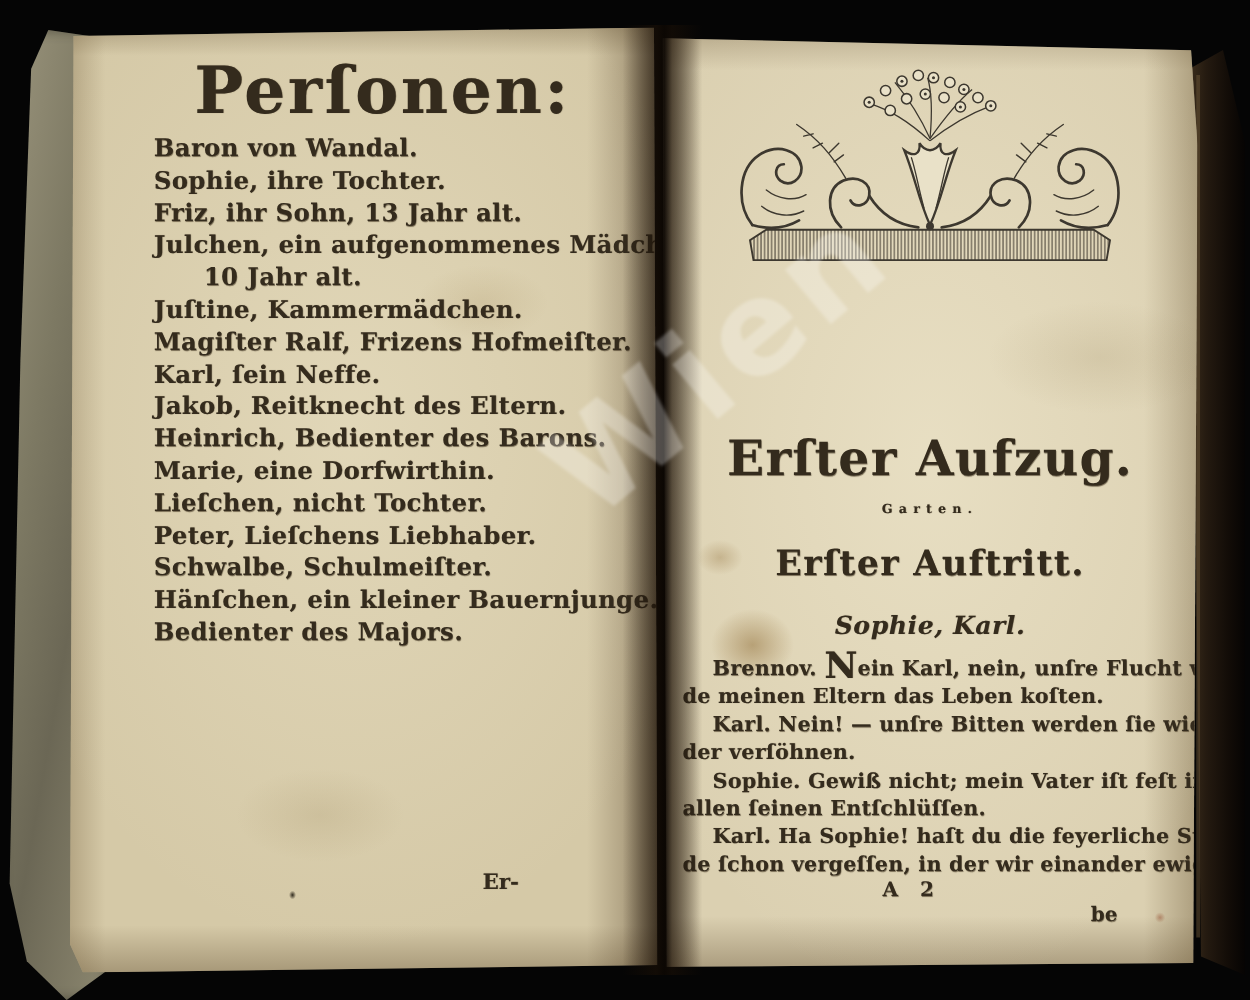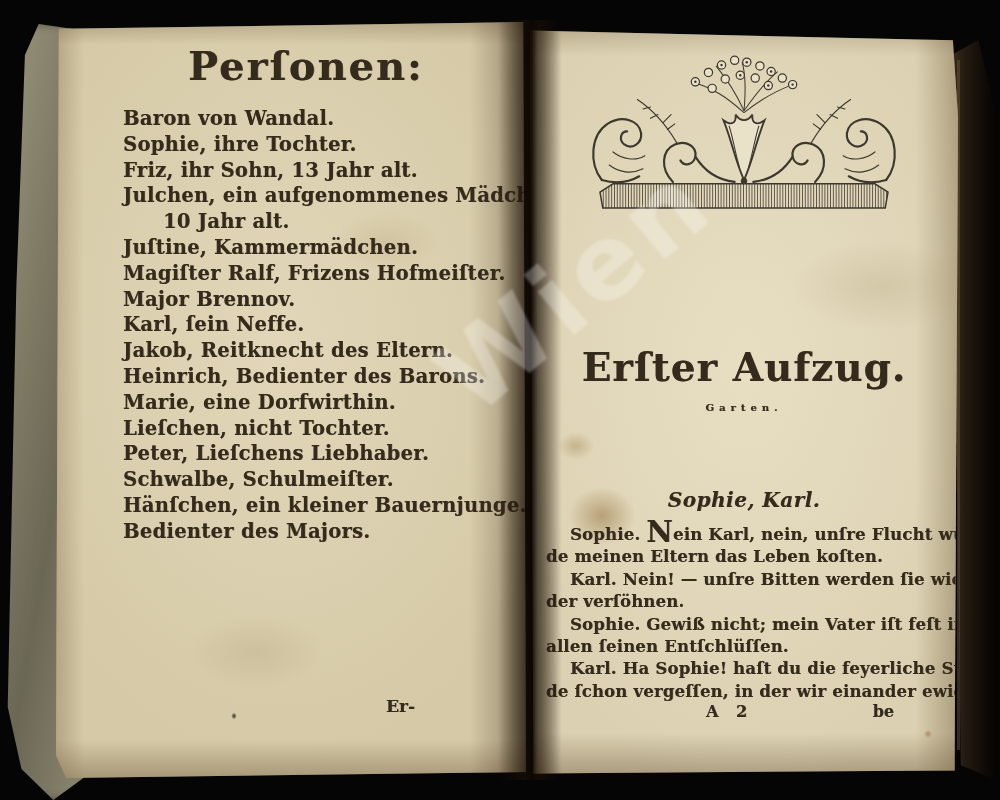--- a/index.html
+++ b/index.html
@@ -43,21 +43,21 @@
     radial-gradient(8px 8px at 332px 4px,  rgba(140,105,55,.5), rgba(140,105,55,0) 70%),
     radial-gradient(6px 6px at 398px 708px, rgba(150,80,50,.5), rgba(150,80,50,0) 70%),
     radial-gradient(120px 60px at 350px 260px, rgba(130,108,64,.14), rgba(130,108,64,0) 75%);}
   .stains-left{position:absolute;inset:0;pointer-events:none;background:
     radial-gradient(70px 40px at 330px 220px, rgba(160,135,85,.18), rgba(160,135,85,0) 75%),
     radial-gradient(4px 5px at 178px 694px, rgba(30,24,14,.9), rgba(30,24,14,0) 70%),
     radial-gradient(90px 50px at 200px 630px, rgba(140,118,72,.15), rgba(140,118,72,0) 75%);}
   
   .ink{color:#342b1d;text-shadow:0.4px 0.4px 0.6px rgba(45,33,15,.55);}
   .lp-title{position:absolute;left:40px;top:20px;width:420px;text-align:center;
-    font-size:40px;font-weight:700;letter-spacing:2px;}
+    font-size:52px;font-weight:700;letter-spacing:2px;}
   .cast{position:absolute;left:67px;top:84px;width:392px;margin:0;padding:0;list-style:none;}
   .cast-line{font-size:19.5px;font-weight:700;line-height:25.8px;letter-spacing:.3px;white-space:nowrap;}
   .cast-line.cont{padding-left:40px;}
   .catchword-left{position:absolute;left:330px;top:674px;width:80px;text-align:left;
     font-size:17px;font-weight:700;}
   .ornament-box{position:absolute;left:50%;top:26px;transform:translateX(-50%);}
   .act-heading{position:absolute;left:10px;top:308px;width:408px;text-align:center;
     font-size:39px;font-weight:700;letter-spacing:1px;margin-top:10px;}
   .scene-setting{position:absolute;left:10px;top:376px;width:408px;text-align:center;
     font-size:10px;font-weight:700;letter-spacing:5px;}
@@ -65,21 +65,21 @@
     font-size:28px;font-weight:700;letter-spacing:1px;}
   .characters-line{position:absolute;left:10px;top:462px;width:408px;text-align:center;
     font-size:20px;font-weight:700;letter-spacing:.5px;font-style:italic;}
   .dialogue{position:absolute;left:16px;top:498px;width:400px;}
   .dlg-line{font-size:16.5px;font-weight:700;line-height:22.4px;letter-spacing:.2px;white-space:nowrap;}
   .dlg-line.indent{padding-left:24px;}
   .opening-initial{font-size:29px;line-height:0;vertical-align:-2px;}
   .sig-line{position:absolute;left:16px;top:676px;width:400px;height:24px;
     font-size:16px;font-weight:700;}
   .sig-mark{position:absolute;left:160px;letter-spacing:6px;}
-  .catchword-right{position:absolute;right:52px;}
+  .catchword-right{position:absolute;right:52px;margin-top:20px;}
   
   .watermark{position:absolute;left:452px;top:330px;font-family:"DejaVu Sans","Liberation Sans",sans-serif;
     font-size:104px;font-weight:700;letter-spacing:6px;color:rgba(255,255,255,.28);
     transform:rotate(-40deg);transform-origin:0 50%;filter:blur(1.2px);pointer-events:none;z-index:9;}
 </style>
 </head>
 <body>
 
 <div class="scene">
 
@@ -92,21 +92,20 @@
     <div class="stains-left"></div>
     <div class="lp-title ink">Perſonen:</div>
     <ul class="cast ink">
         <li class="cast-line">Baron von Wandal.</li>
         <li class="cast-line">Sophie, ihre Tochter.</li>
         <li class="cast-line">Friz, ihr Sohn, 13 Jahr alt.</li>
         <li class="cast-line">Julchen, ein aufgenommenes Mädchen.</li>
         <li class="cast-line cont">10 Jahr alt.</li>
         <li class="cast-line">Juſtine, Kammermädchen.</li>
         <li class="cast-line">Magiſter Ralf, Frizens Hofmeiſter.</li>
-        <li class="cast-line">Major Brennov.</li>
         <li class="cast-line">Karl, ſein Neffe.</li>
         <li class="cast-line">Jakob, Reitknecht des Eltern.</li>
         <li class="cast-line">Heinrich, Bedienter des Barons.</li>
         <li class="cast-line">Marie, eine Dorfwirthin.</li>
         <li class="cast-line">Lieſchen, nicht Tochter.</li>
         <li class="cast-line">Peter, Lieſchens Liebhaber.</li>
         <li class="cast-line">Schwalbe, Schulmeiſter.</li>
         <li class="cast-line">Hänſchen, ein kleiner Bauernjunge.</li>
         <li class="cast-line">Bedienter des Majors.</li>
       </ul>
@@ -174,25 +173,26 @@
             <circle cx="199" cy="20" r="1.3"></circle>
           <circle cx="222" cy="34" r="1.3"></circle>
             <circle cx="166" cy="24" r="1.3"></circle>
           <circle cx="196" cy="35" r="1.3"></circle>
         </g>
       </svg>
     </div>
 
     <div class="act-heading ink">Erſter Aufzug.</div>
     <div class="scene-setting ink">Garten.</div>
+    <div class="scene-heading ink">Erſter Auftritt.</div>
     <div class="characters-line ink">Sophie, Karl.</div>
 
     <div class="dialogue">
       <div class="dlg-line indent ink">
-        <span>Sophie. </span><span class="opening-initial">N</span><span>ein Karl, nein, unſre Flucht wür-</span>
+        <span>Brennov. </span><span class="opening-initial">N</span><span>ein Karl, nein, unſre Flucht wür-</span>
       </div>
       <div>
           <div class="dlg-line ink">de meinen Eltern das Leben koſten.</div>
           <div class="dlg-line ink indent">Karl. Nein! — unſre Bitten werden ſie wie-</div>
           <div class="dlg-line ink">der verſöhnen.</div>
           <div class="dlg-line ink indent">Sophie. Gewiß nicht; mein Vater iſt feſt in</div>
           <div class="dlg-line ink">allen ſeinen Entſchlüſſen.</div>
           <div class="dlg-line ink indent">Karl. Ha Sophie! haſt du die feyerliche Stun-</div>
           <div class="dlg-line ink">de ſchon vergeſſen, in der wir einander ewige Lie-</div>
         </div>

